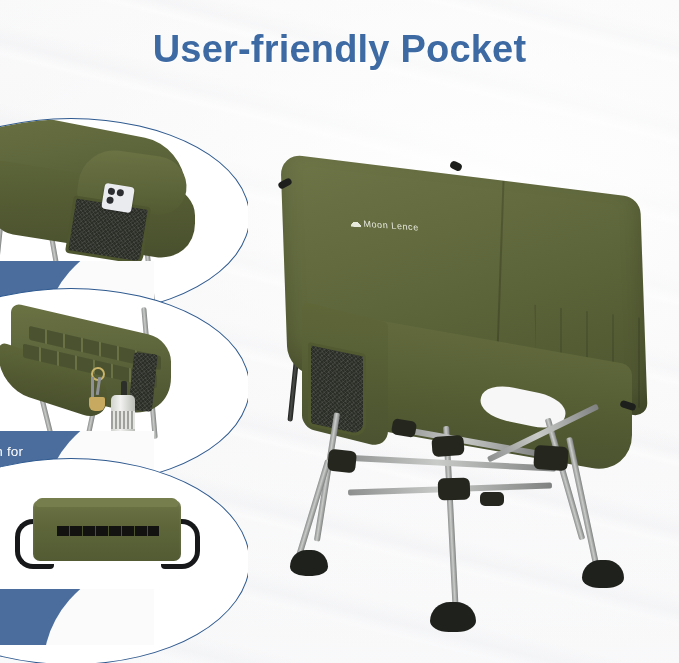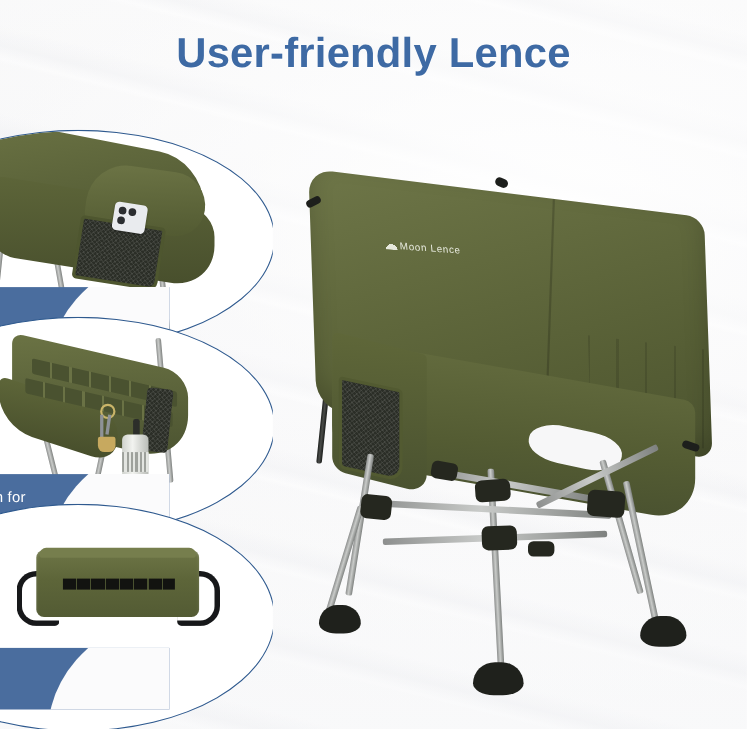--- a/index.html
+++ b/index.html
@@ -93,21 +93,21 @@
 </style>
 </head>
 <body>
 
 <div id="root">
 
   <div class="bg-base"></div>
   <div class="bg-streaks"></div>
   <div class="bg-wash"></div>
 
-  <div class="title">User-friendly Lence</div>
+  <div class="title">User-friendly Pocket</div>
 
   <div class="panel" style="top:118px;height:196px;">
     <div class="oval">
       <div class="photo">
 
         <div class="pole" style="left:106px;top:16px;width:5px;height:164px;transform:rotate(6deg);"></div>
         <div class="pole" style="left:160px;top:96px;width:5px;height:88px;transform:rotate(-10deg);"></div>
         <div class="pole" style="left:226px;top:92px;width:5px;height:96px;transform:rotate(16deg);"></div>
         <div class="pole" style="left:252px;top:86px;width:5px;height:100px;transform:rotate(-6deg);"></div>
 

